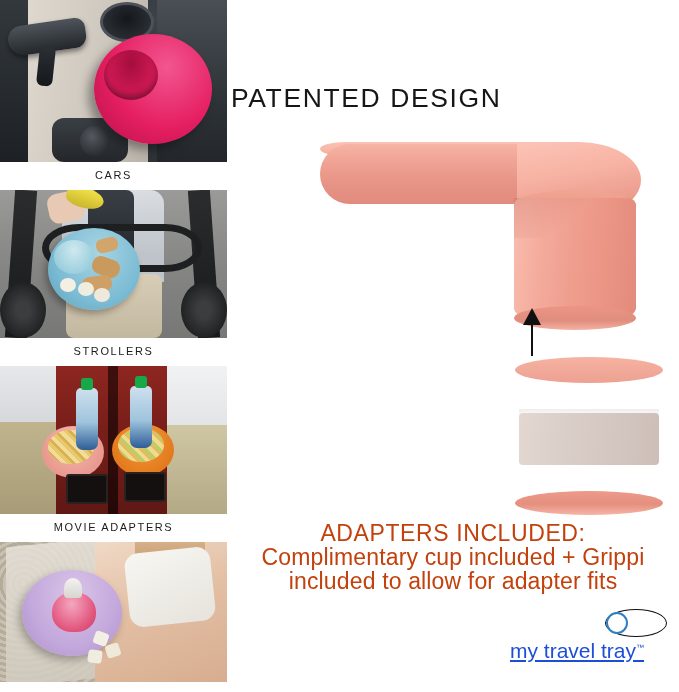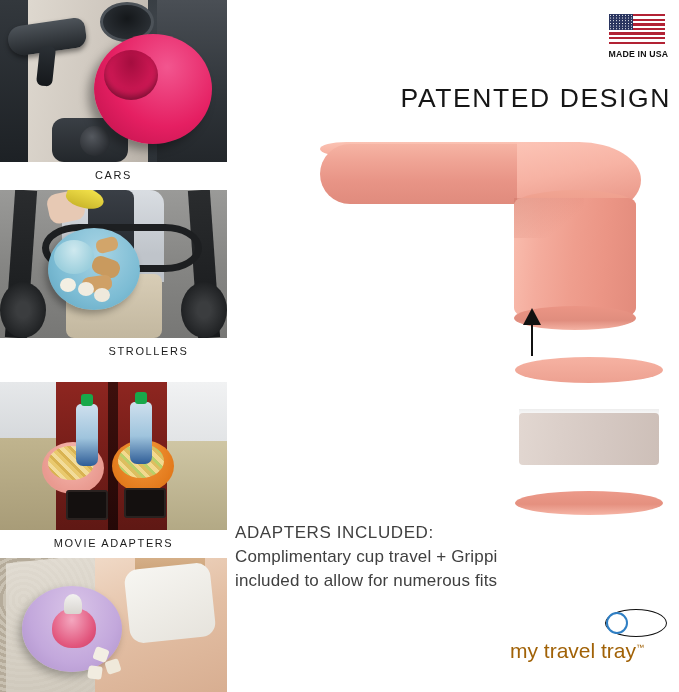--- a/index.html
+++ b/index.html
@@ -306,21 +306,21 @@
     color: #111111;
     transform: scaleX(.92);
     white-space: nowrap;
   }
 
   
   .headline {
     position: absolute;
     left: 4px; right: 8px;
     top: 83px;
-    text-align: right;
+    text-align: left;
     font-size: 26.5px;
     font-weight: 400;
     letter-spacing: 1.6px;
     color: #161616;
     white-space: nowrap;
   }
 
   
   .product {
     position: absolute;
@@ -444,23 +444,24 @@
     border-radius: 50%;
     background: linear-gradient(180deg,#ec9a8a 0%, #e5907f 55%, #f6b5a6 100%);
   }
 
   
   .adapters-text {
     position: absolute;
     left: 8px;
     top: 521px;
     width: 436px;
-    font-size: 17px;
+    text-align: center;
+    font-size: 23px;
     line-height: 24px;
-    color: #404040;
+    color: #c2410c;
     letter-spacing: .15px;
   }
   .adapters-text .lead {
     letter-spacing: .6px;
   }
 
   
   .logo {
     position: absolute;
     left: 282px;
@@ -496,23 +497,24 @@
     width: 22px; height: 22px;
     border: 2.2px solid #2f7fc4;
     border-radius: 50%;
     box-sizing: border-box;
     background: #ffffff;
   }
   .logo-tag {
     position: absolute;
     left: 1px; top: 33px;
     font-size: 21px;
-    color: #a16207;
+    color: #1d4ed8;
     letter-spacing: 0px;
     white-space: nowrap;
+    text-decoration: underline;
   }
   .logo-tm {
     font-size: 8px;
     vertical-align: super;
   }
 </style>
 </head>
 <body>
 
 <div class="left-col">
@@ -546,21 +548,21 @@
       <div class="st-tray">
         <div class="st-cup"></div>
         <div class="st-food1"></div>
         <div class="st-food2"></div>
         <div class="st-food3"></div>
         <div class="st-m1"></div>
         <div class="st-m2"></div>
         <div class="st-m3"></div>
       </div>
     </div>
-    <div class="use-label" style="padding:8px 0 25px;margin-left:35px;">STROLLERS</div>
+    <div class="use-label" style="padding:8px 0 9px;">STROLLERS</div>
   </div>
 
   <div class="use-case">
     <div class="use-photo ph-movie">
       <div class="mv-kid-l"></div>
       <div class="mv-kid-r"></div>
       <div class="mv-seatgap"></div>
       <div class="mv-tray-l"></div>
       <div class="mv-tray-r"></div>
       <div class="mv-pop-l"></div>
@@ -586,26 +588,20 @@
         <div class="od-snack2"></div>
         <div class="od-snack3"></div>
       </div>
     </div>
     <div class="use-label" style="padding:10px 0 0;">OUTDOOR CHAIRS</div>
   </div>
 </div>
 
 <div class="main-panel">
 
-  <div class="usa-badge">
-    <div class="flag">
-      <div class="flag-canton"></div>
-    </div>
-    <div class="usa-text">MADE IN USA</div>
-  </div>
 
   <div class="headline">PATENTED DESIGN</div>
 
   <div class="product">
     <div class="tray-slab-top"></div>
     <div class="tray-slab"></div>
     <div class="tray-lobe"></div>
     <div class="cup-holder-lip"></div>
     <div class="cup-holder"></div>
     <div class="cup-shadow"></div>
@@ -619,22 +615,22 @@
   <div class="adapter">
     <div class="adapter-top"></div>
     <div class="adapter-body"></div>
     <div class="adapter-band-edge-top"></div>
     <div class="adapter-band"></div>
     <div class="adapter-bottom"></div>
   </div>
 
   <div class="adapters-text">
     <div class="lead">ADAPTERS INCLUDED:</div>
-    <div>Complimentary cup travel + Grippi</div>
-    <div>included to allow for numerous fits</div>
+    <div>Complimentary cup included + Grippi</div>
+    <div>included to allow for adapter fits</div>
   </div>
 
   <div class="logo">
     <div class="logo-mark">
       <div class="logo-oval-outline"></div>
       <div class="logo-blue-circle"></div>
     </div>
     <div class="logo-tag"><span>my travel tray</span><span class="logo-tm">™</span></div>
   </div>
 

